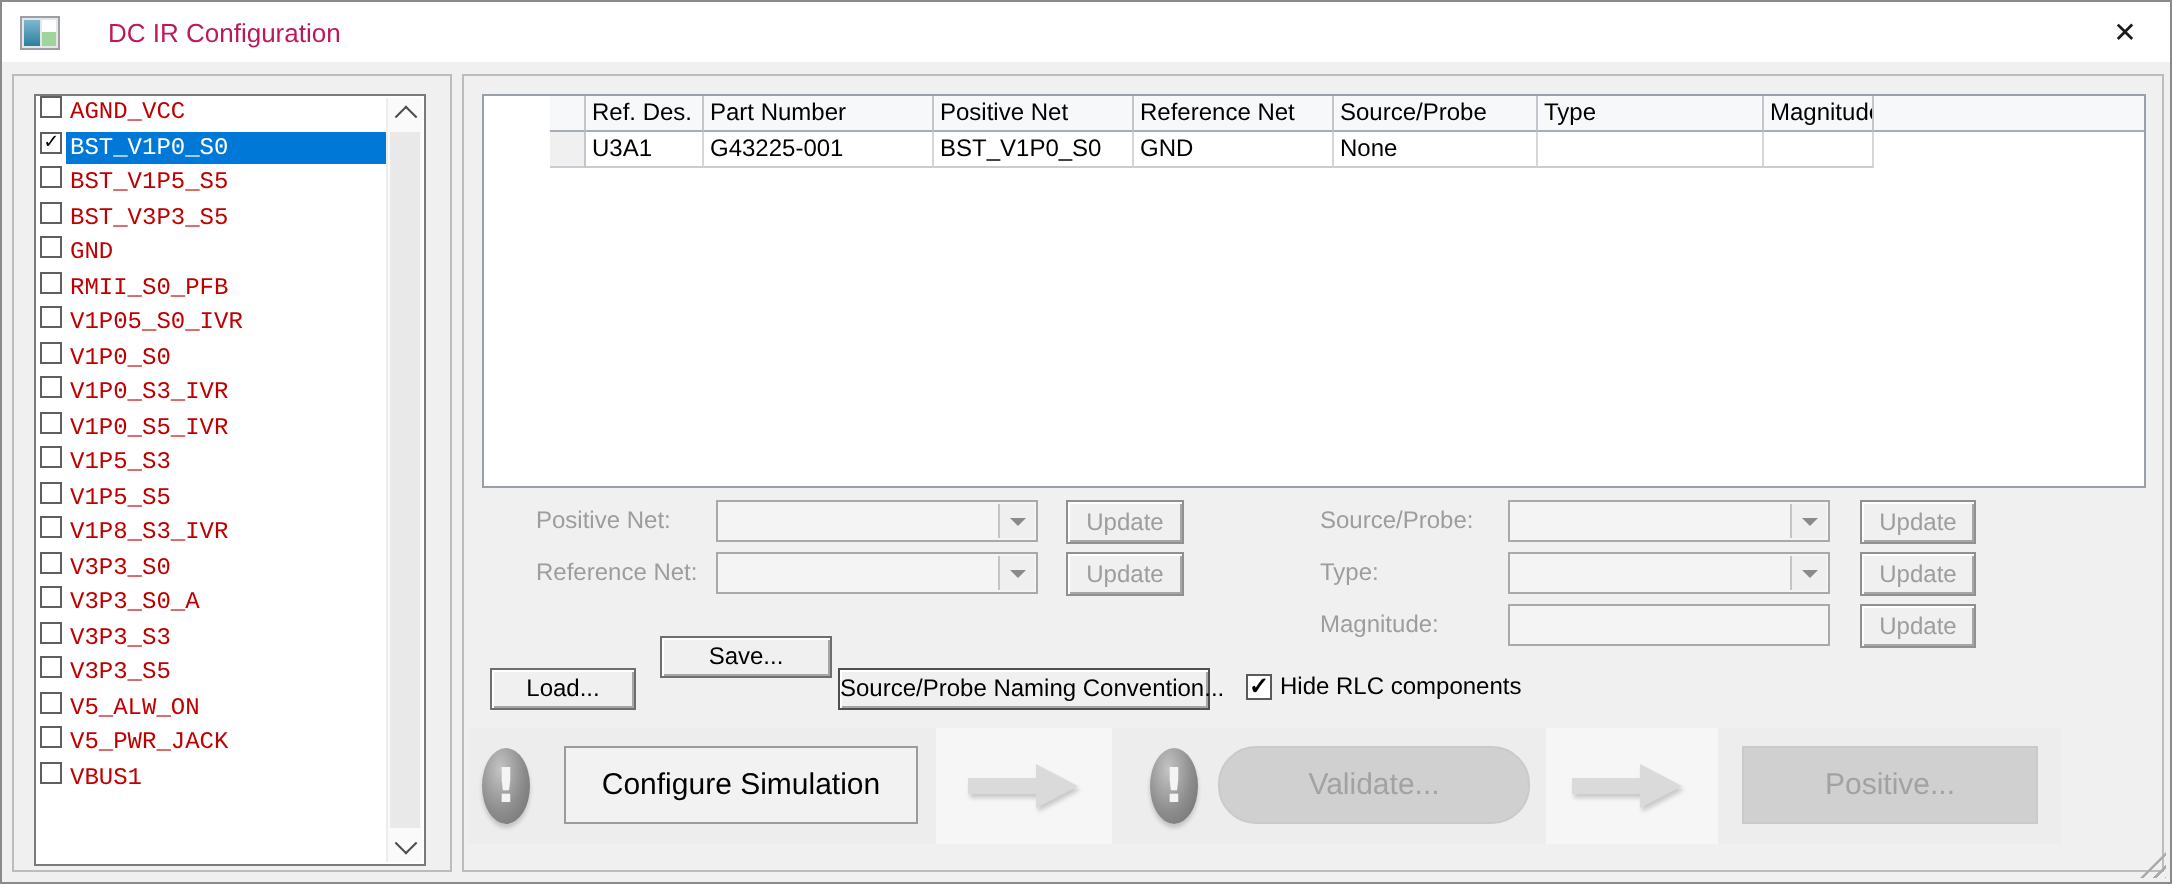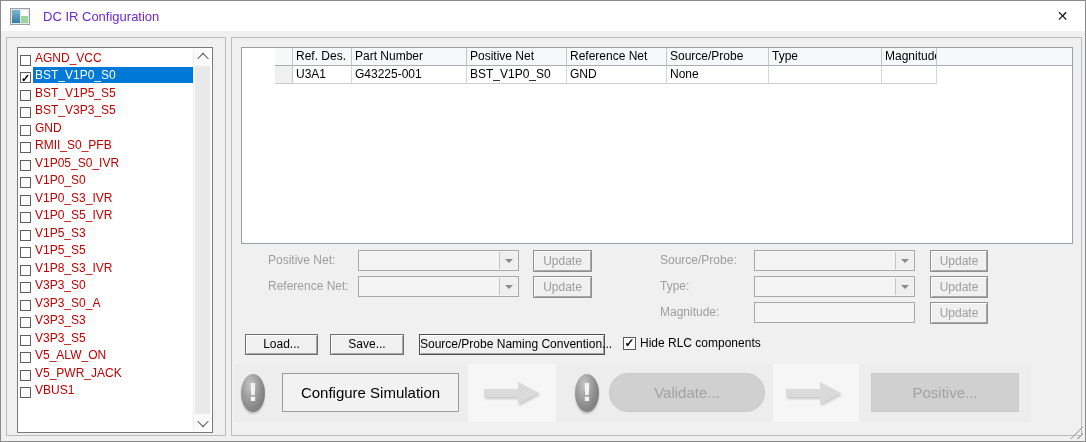--- a/index.html
+++ b/index.html
@@ -2,28 +2,28 @@
 <html style="--red: #c00000; --sel: #0078d7; --dis: #9d9d9d;"><head>
 <meta charset="utf-8">
 <style>
   html,body{margin:0;padding:0;background:#cfcfcf;font-family:"Liberation Sans",sans-serif;}
   .window{position:relative;width:1086px;height:442px;background:#f0f0f0;border:1px solid #8a8a8a;box-sizing:border-box;overflow:hidden;}
   
   .titlebar{position:absolute;left:0;top:0;width:100%;height:30px;background:#ffffff;display:flex;align-items:center;}
   .app-icon{display:inline-flex;width:16px;height:13px;border:1px solid #9aa0a6;background:#e4e7ea;margin-left:9px;padding:1px;gap:1px;box-sizing:content-box;}
   .app-icon .ai-l{flex:1;background:linear-gradient(180deg,#7fb7cf,#2e7e9e);}
   .app-icon .ai-r{flex:1;background:linear-gradient(180deg,#ffffff 45%,#9fd49a 45%);}
-  .title-text{margin-left:13px;font-size:13px;color:#6d28d9;}
+  .title-text{margin-left:24px;font-size:13px;color:#be185d;}
   .close-btn{position:absolute;right:0;top:0;width:45px;height:30px;display:flex;align-items:center;justify-content:center;font-size:14px;color:#1a1a1a;cursor:default;}
   
   .left-panel{position:absolute;left:5px;top:36px;width:220px;height:399px;border:1px solid #bcbcbc;box-sizing:border-box;background:#f0f0f0;}
   .right-panel{position:absolute;left:230px;top:36px;width:851px;height:399px;border:1px solid #bcbcbc;box-sizing:border-box;background:#f0f0f0;}
   
   .nlist{position:absolute;left:10px;top:9px;width:196px;height:386px;background:#ffffff;border:1px solid #7a7a7a;box-sizing:border-box;overflow:hidden;}
-  .li{display:flex;align-items:flex-end;height:17.5px;margin-right:17px;}
+  .li{display:flex;align-items:flex-start;height:17.5px;margin-right:17px;font-family:Liberation Mono, monospace;}
   .li .cb{width:11px;height:11px;border:1px solid #5f5f5f;background:#fff;margin:0 2px 0 2px;flex:none;font-size:11px;line-height:10px;font-weight:bold;color:#000;text-align:center;box-sizing:border-box;}
   .li .lb{flex:1;font-size:12px;color:var(--red,#c00000);padding:1px 2px;white-space:nowrap;overflow:hidden;}
   .li.sel .lb{background:var(--sel,#0078d7);color:#fff;}
   .sbar{position:absolute;top:1px;right:1px;bottom:1px;width:17px;background:#fafafa;border-left:1px solid #ececec;}
   .sarrow{position:absolute;left:0;width:17px;height:16px;display:flex;align-items:center;justify-content:center;}
   .chev{width:7px;height:7px;border-left:1.6px solid #4d4d4d;border-top:1.6px solid #4d4d4d;}
   .chev.up{transform:rotate(45deg) translate(1px,1px);}
   .chev.dn{transform:rotate(225deg) translate(1px,1px);}
   .sthumb{position:absolute;left:1px;right:1px;top:17px;bottom:17px;background:#e9e9e9;}
   
@@ -225,21 +225,21 @@
           <span class="tri"></span>
         </span>
       </div>
     <div class="upd" style="left:698px;top:238px;width:58px;">Update</div>
 
     <div class="flabel" style="left:428px;top:264px;">Magnitude:</div>
     <div class="tfield" style="left:522px;top:264px;"></div>
     <div class="upd" style="left:698px;top:264px;width:58px;">Update</div>
 
     <div class="btn3d" style="left:13px;top:296px;width:73px;">Load...</div>
-    <div class="btn3d" style="left:98px;top:296px;width:74px;">Save...</div>
+    <div class="btn3d" style="left:98px;top:280px;width:86px;">Save...</div>
     <div class="btn3d" style="left:187px;top:296px;width:186px;border-color:#4f4f4f;">Source/Probe Naming Convention...</div>
     <div class="hrlc" style="left:391px;top:298px;">
       <span class="cb2">✓</span>
       <span class="lb2">Hide RLC components</span>
     </div>
   </div>
 
   <div class="zone z-dark" style="left:233px;width:234px;"></div>
   <div class="zone z-light" style="left:467px;width:88px;"></div>
   <div class="zone z-dark" style="left:555px;width:217px;"></div>

